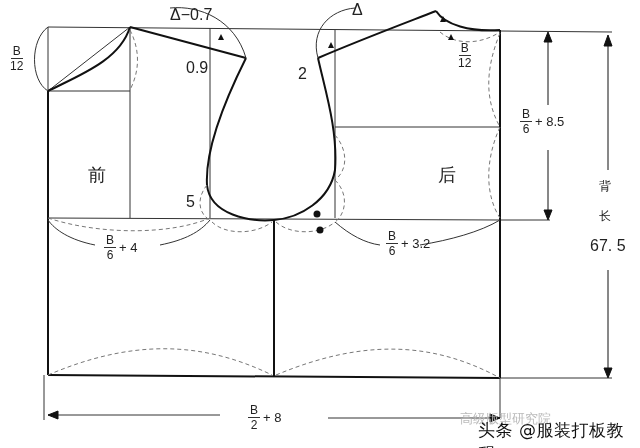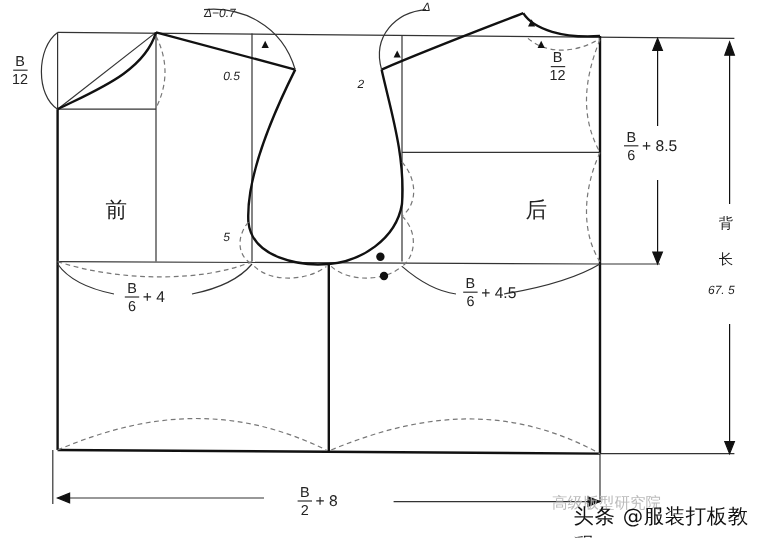--- a/index.html
+++ b/index.html
@@ -1,19 +1,19 @@
 <!DOCTYPE html>
 <html><head>
 <meta charset="utf-8">
 <style>
   html, body { margin:0; padding:0; background:#ffffff; }
   body { width:640px; height:448px; overflow:hidden; position:relative;
          font-family: "Liberation Sans", "DejaVu Sans", sans-serif; }
   #canvas { position:absolute; left:0; top:0; width:640px; height:448px; }
-  .lbl { position:absolute; color:#222; font-size:10px; line-height:1; white-space:nowrap;font-style:italic; }
+  .lbl { position:absolute; color:#222; font-size:16px; line-height:1; white-space:nowrap; }
   .frac { position:absolute; display:inline-flex; flex-direction:column; align-items:center;
           font-size:12px; color:#222; line-height:1; }
   .frac .num { padding:0 2px 1px 2px; border-bottom:1px solid #333; }
   .frac .den { padding-top:1px; }
   .fracwrap { position:absolute; display:flex; align-items:center; color:#222; font-size:13px; }
   .fracwrap .frac { position:static; }
   .fracwrap .rest { margin-left:3px;text-align:right; }
   .cjk { position:absolute; font-family:"DejaVu Sans", sans-serif; font-size:18px; color:#222; }
   .cjk-sm { position:absolute; font-family:"DejaVu Sans", sans-serif; font-size:12px; color:#222; }
   .watermark { position:absolute; left:478px; top:419px; font-family:"DejaVu Sans", sans-serif;
@@ -123,21 +123,21 @@
 
 <div class="frac" style="left:10px;top:45px;">
   <span class="num">B</span>
   <span class="den">12</span>
 </div>
 
 <div class="lbl" style="left:170px;top:7px;">
   <span>Δ</span><span>−0.7</span>
 </div>
 
-<div class="lbl" style="left:186px;top:60px;">0.5</div>
+<div class="lbl" style="left:186px;top:60px;">0.9</div>
 
 <div class="lbl" style="left:352px;top:2px;">Δ</div>
 
 <div class="lbl" style="left:298px;top:66px;">2</div>
 
 <div class="frac" style="left:458px;top:42px;">
   <span class="num">B</span>
   <span class="den">12</span>
 </div>
 
@@ -160,21 +160,21 @@
       <span class="den">6</span>
     </div>
   <span class="rest">+ 4</span>
 </div>
 
 <div class="fracwrap" style="left:386px;top:230px;">
   <div class="frac">
       <span class="num">B</span>
       <span class="den">6</span>
     </div>
-  <span class="rest">+ 4.5</span>
+  <span class="rest">+ 3.2</span>
 </div>
 
 <div class="cjk-sm" style="left:599px;top:178px;">背</div>
 <div class="cjk-sm" style="left:599px;top:208px;">长</div>
 <div class="lbl" style="left:590px;top:238px;">67. 5</div>
 
 <div class="fracwrap" style="left:248px;top:404px;">
   <div class="frac">
       <span class="num">B</span>
       <span class="den">2</span>

